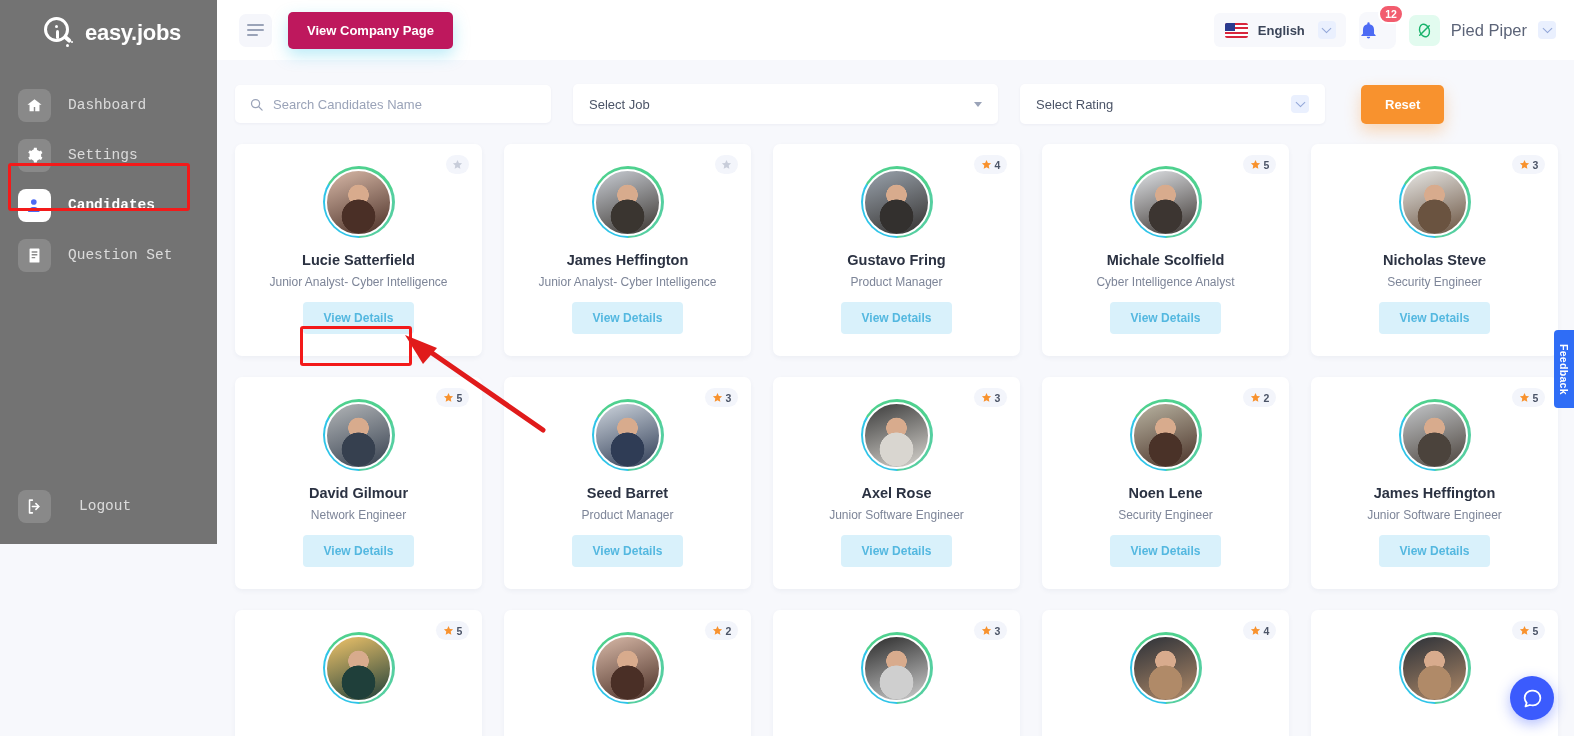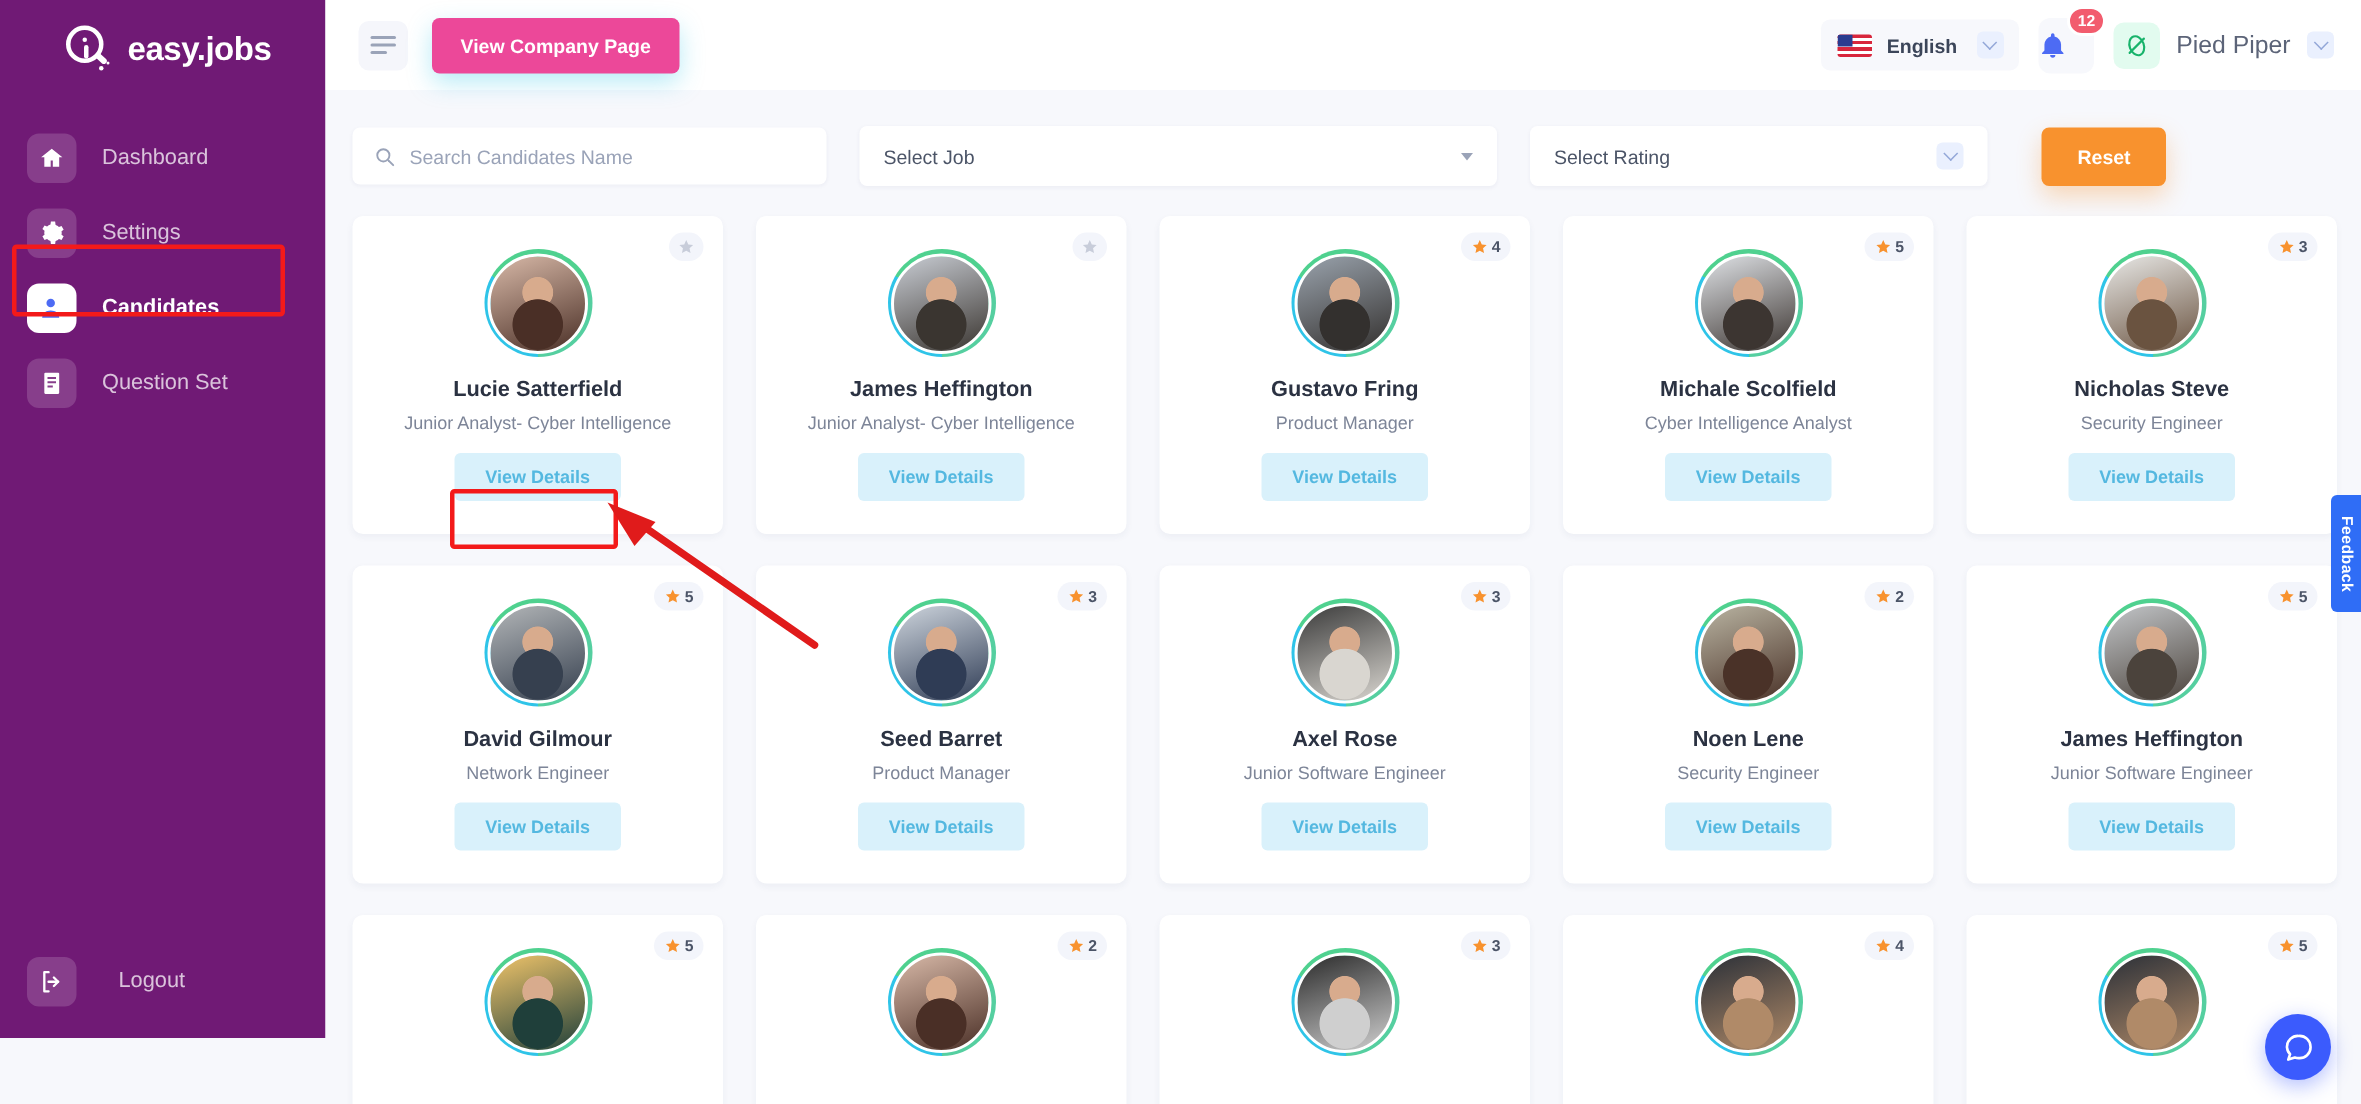--- a/index.html
+++ b/index.html
@@ -6,22 +6,22 @@
   html, body {
     width: 1574px; height: 736px;
     overflow: hidden;
     font-family: "Liberation Sans", sans-serif;
     background: #f7f8fc;
   }
   .app { position: relative; width: 1574px; height: 736px; display: flex; }
 
   
   .sidebar {
-    width: 217px; height: 692px;
-    background: #701a75;
+    width: 217px; height: 544px;
+    background: #737373;
     flex: 0 0 217px;
     position: relative;
     overflow: hidden;
   }
   .brand {
     display: flex; align-items: center; justify-content: center;
     gap: 9px; height: 66px; padding-left: 6px;
   }
   .brand-logo { width: 34px; height: 34px; position: relative; }
   .brand-logo .ring {
@@ -53,21 +53,21 @@
     cursor: pointer; position: relative;
   }
   .nav-icon {
     width: 33px; height: 33px; border-radius: 8px;
     background: rgba(255,255,255,0.16);
     display: flex; align-items: center; justify-content: center;
     flex: 0 0 33px;
   }
   .nav-item.active .nav-icon { background: #ffffff; }
   .nav-icon svg { width: 17px; height: 17px; display: block; }
-  .nav-label { color: rgba(255,255,255,0.74); font-size: 14.5px; font-weight: 500; }
+  .nav-label { color: rgba(255,255,255,0.74); font-size: 14.5px; font-weight: 500; font-family: Liberation Mono, monospace; }
   .nav-item.active .nav-label { color: #ffffff; font-weight: 700; }
 
   .logout-wrap { position: absolute; bottom: 14px; left: 0; width: 100%; }
   .logout-wrap .nav-item { margin-bottom: 0; gap: 28px; }
 
   
   .annot-box {
     position: absolute; border: 3px solid #f31a1a; border-radius: 3px;
     pointer-events: none; z-index: 60;
   }
@@ -88,21 +88,21 @@
     display: flex; flex-direction: column; align-items: center; justify-content: center;
     gap: 3px; cursor: pointer; flex: 0 0 33px;
   }
   .hamburger span { display:block; height: 2px; background: #9aa3b8; border-radius: 2px;}
   .hamburger span:nth-child(1){ width: 17px; }
   .hamburger span:nth-child(2){ width: 17px; }
   .hamburger span:nth-child(3){ width: 11px; margin-right: 6px;}
 
   .btn-company {
     margin-left: 16px;
-    background: #ec4899; color: #fff;
+    background: #be185d; color: #fff;
     border: none; border-radius: 5px;
     font-size: 13px; font-weight: 700;
     padding: 11px 19px; cursor: pointer;
     font-family: "Liberation Sans", sans-serif;
     box-shadow: 0 6px 16px rgba(52,198,232,0.35);
   }
 
   .topbar-right { margin-left: auto; display: flex; align-items: center; gap: 13px; }
 
   .lang-select {

